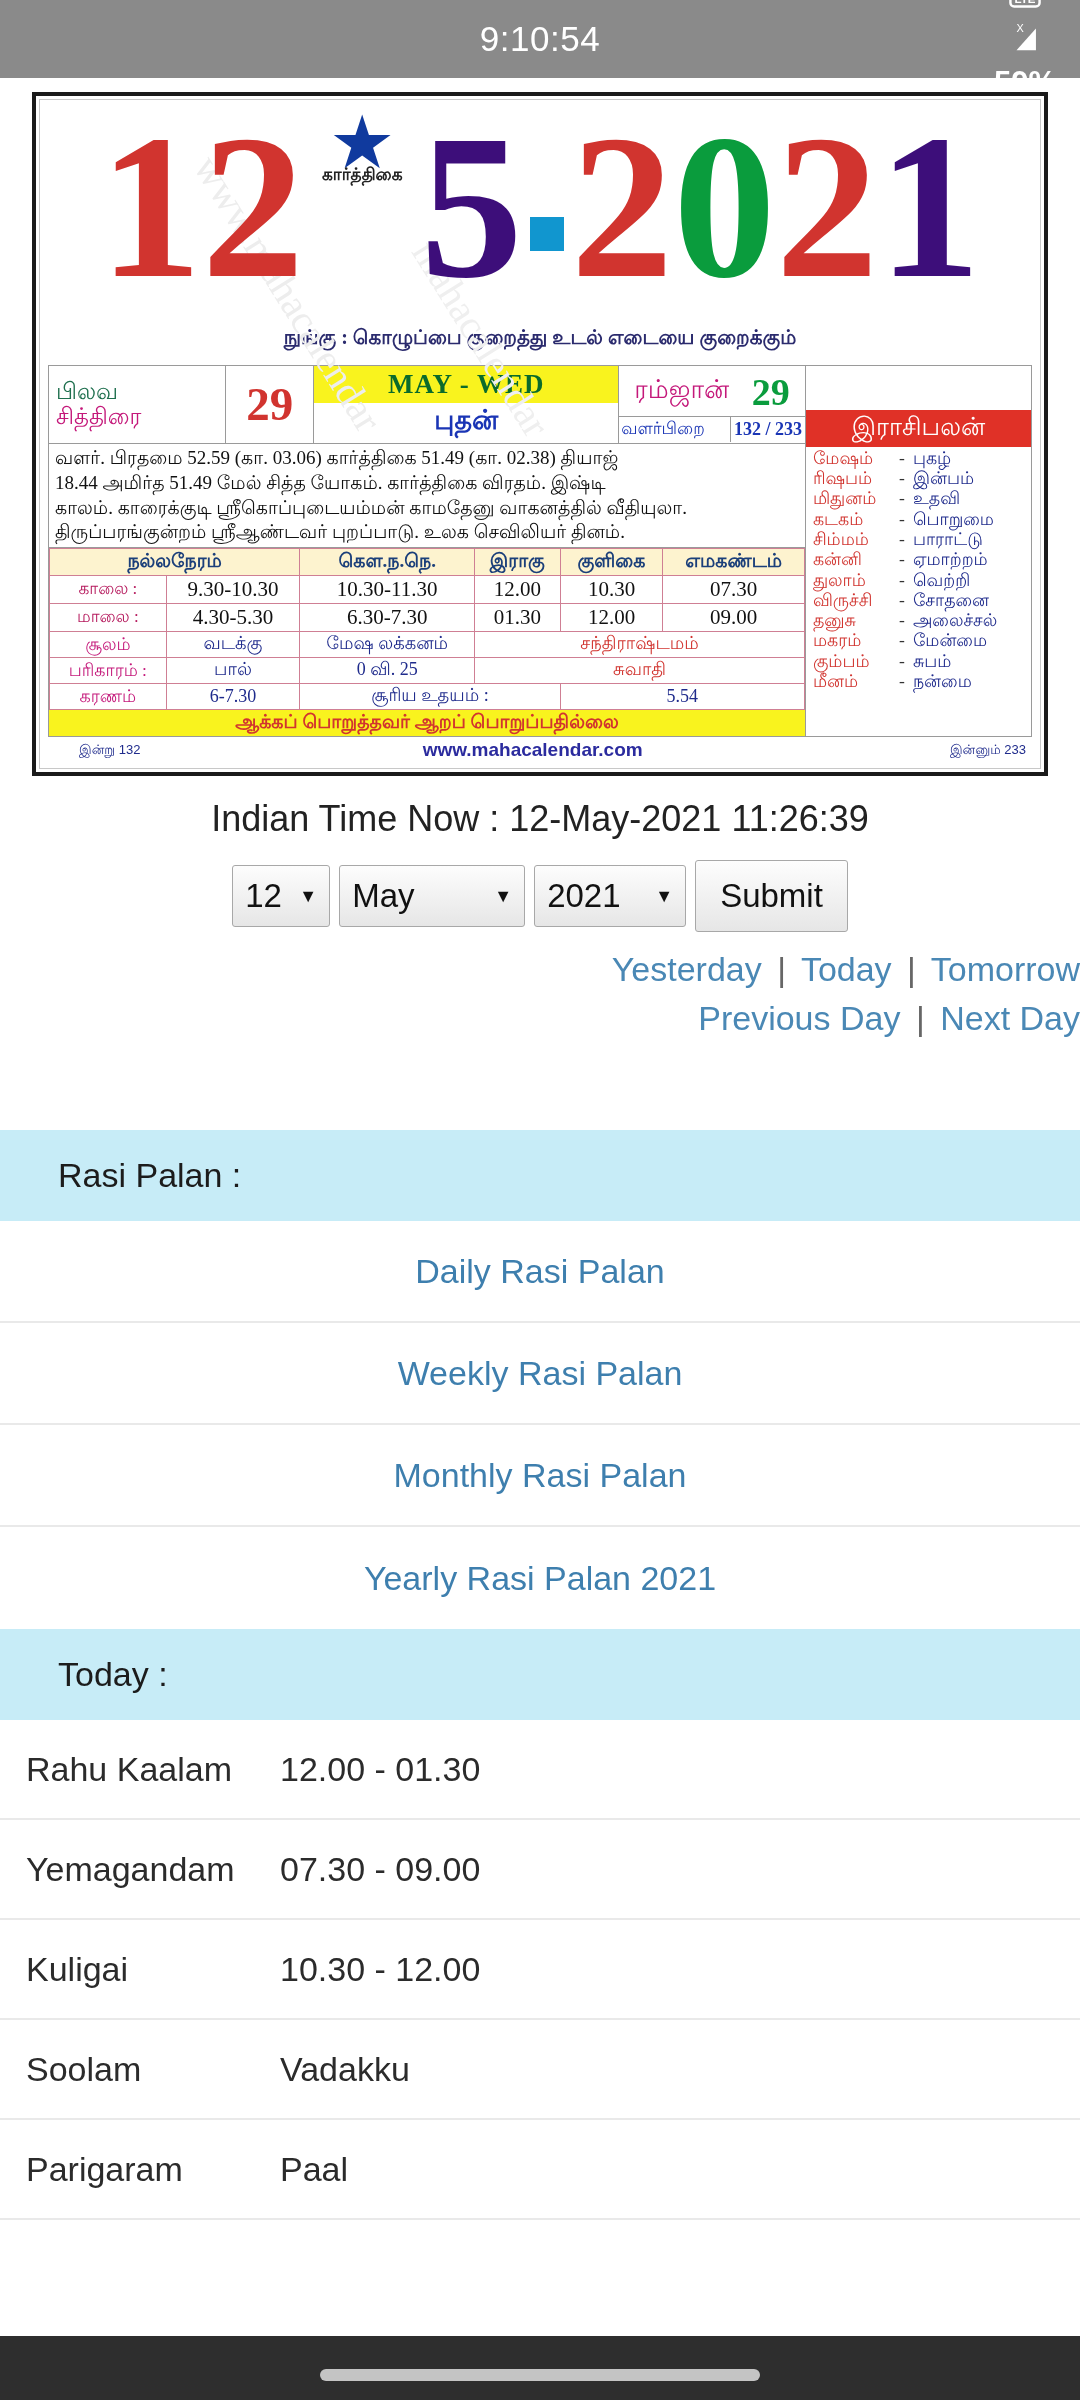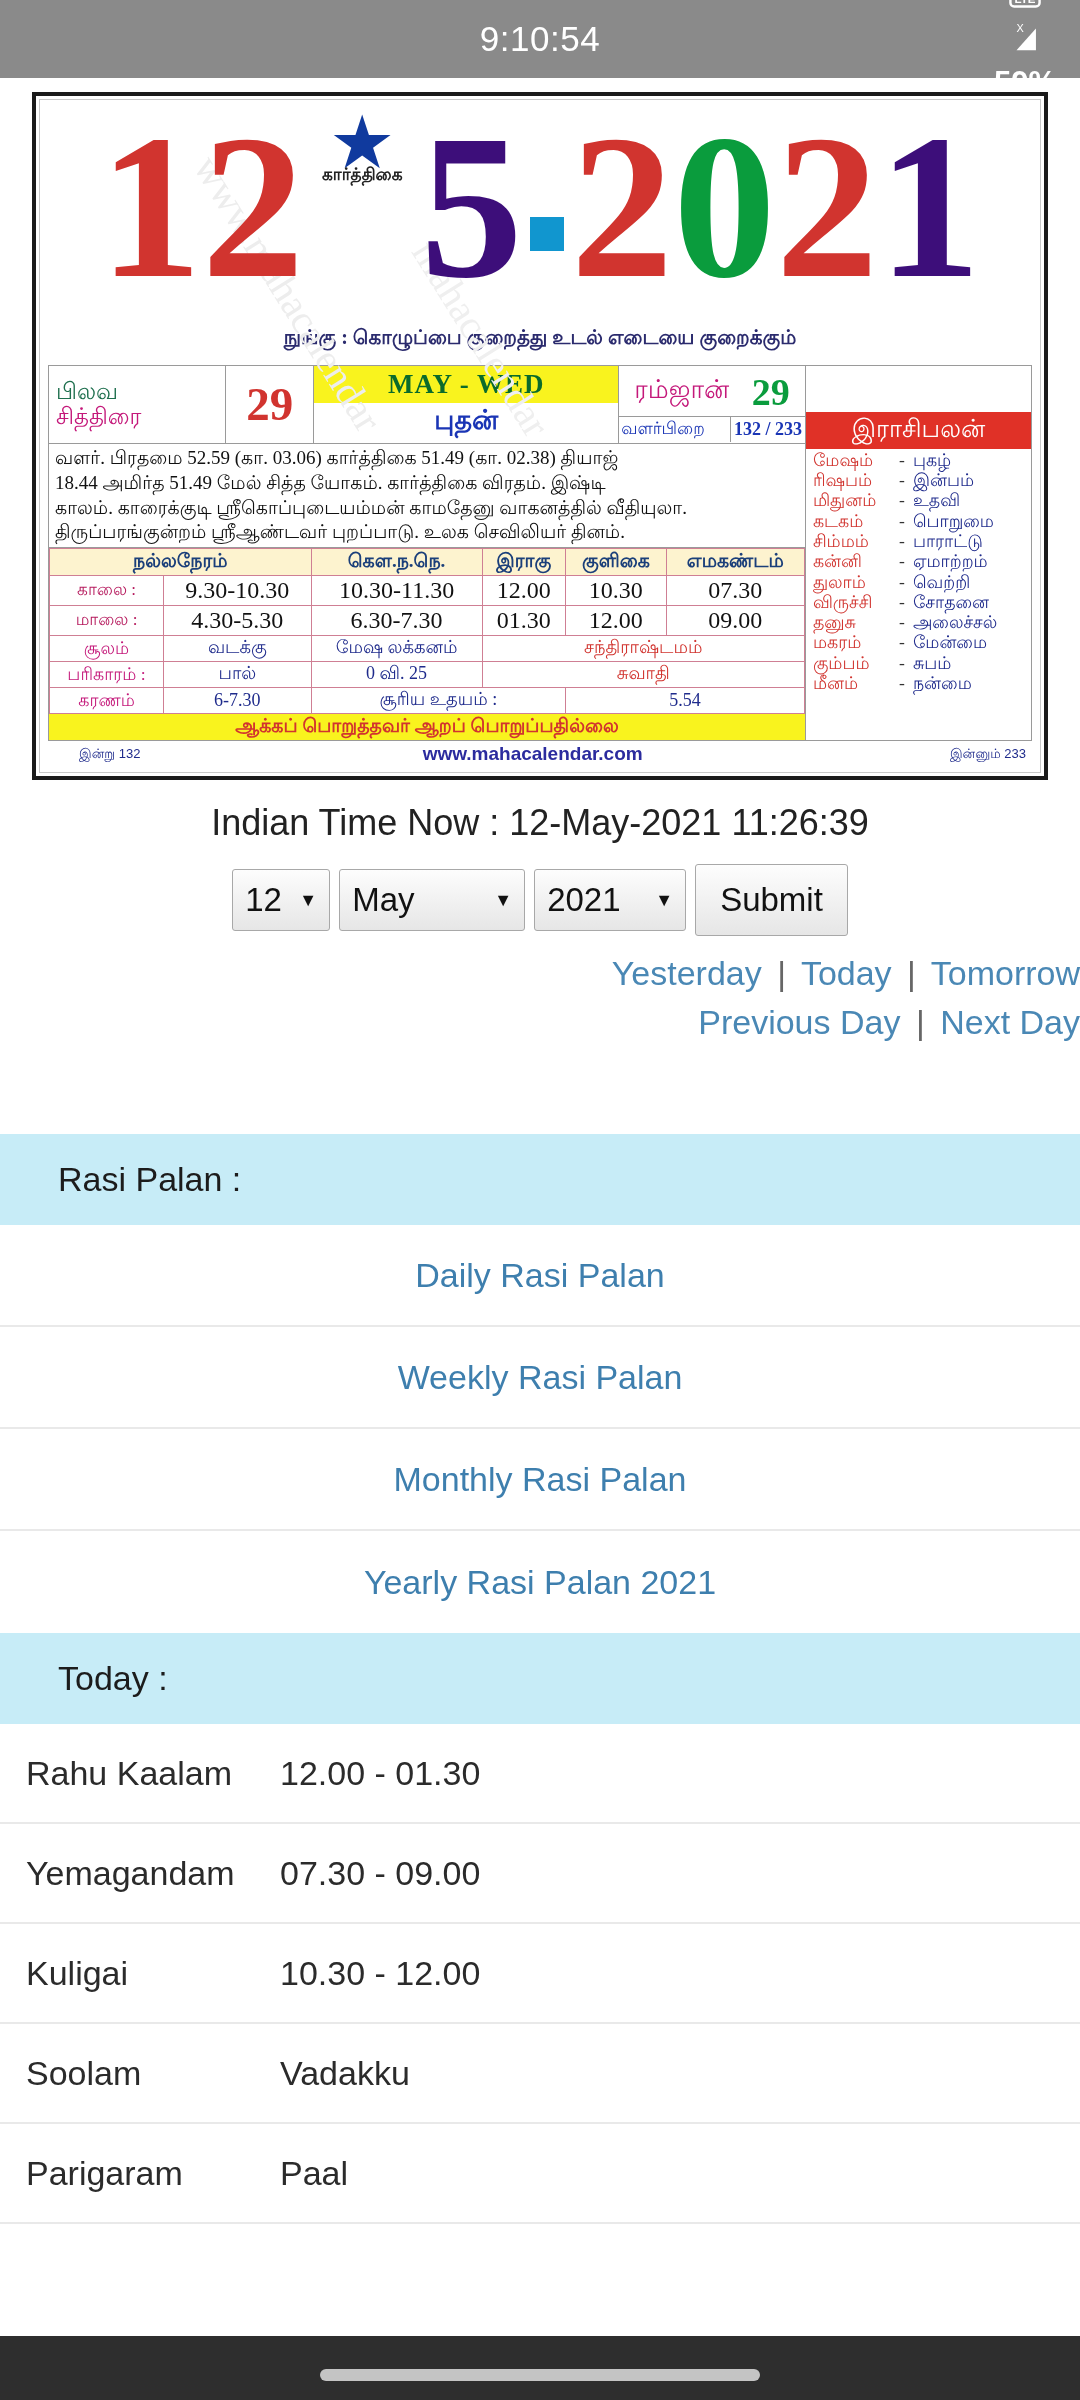--- a/index.html
+++ b/index.html
@@ -117,21 +117,21 @@
   .rasi-dash { color: #333; width: 14px; }
   .rasi-val { color: #1f2b8c; }
 
   .para-line { font-size: 19px; color: #111; padding: 1px 6px; line-height: 1.2; }
 
   
   .times { width: 100%; border-collapse: collapse; font-family: "Liberation Serif", serif; }
   .times td, .times th { border: 1px solid #cf7f94; padding: 1px 4px; text-align: center; }
   .times thead th { background: #fdf3cf; color: #1b3f7a; font-size: 19px; font-weight: 600; }
   .t-label { color: #b5185c; font-size: 17px; text-align: right; }
-  .t-val { font-size: 24px; color: #111; }
+  .t-val { font-size: 21px; color: #111; }
   .lbl-pink { color: #c4187a; font-size: 17.5px; }
   .tx-red { color: #d1342f; font-size: 18px; }
   .tx-blue { color: #1f2b8c; font-size: 18px; }
   .yellow-strip {
     background: #f9f31e; color: #d1342f; font-size: 19px;
     text-align: center; font-weight: 600; padding: 1px 0;
   }
   .footer-row { display: flex; justify-content: space-between; align-items: center; padding: 2px 6px 1px; }
   .footer-small { font-size: 13px; color: #1f2b8c; margin-left: 25px; }
   .site { font-size: 19px; color: #2b2b9e; font-weight: 700; }

